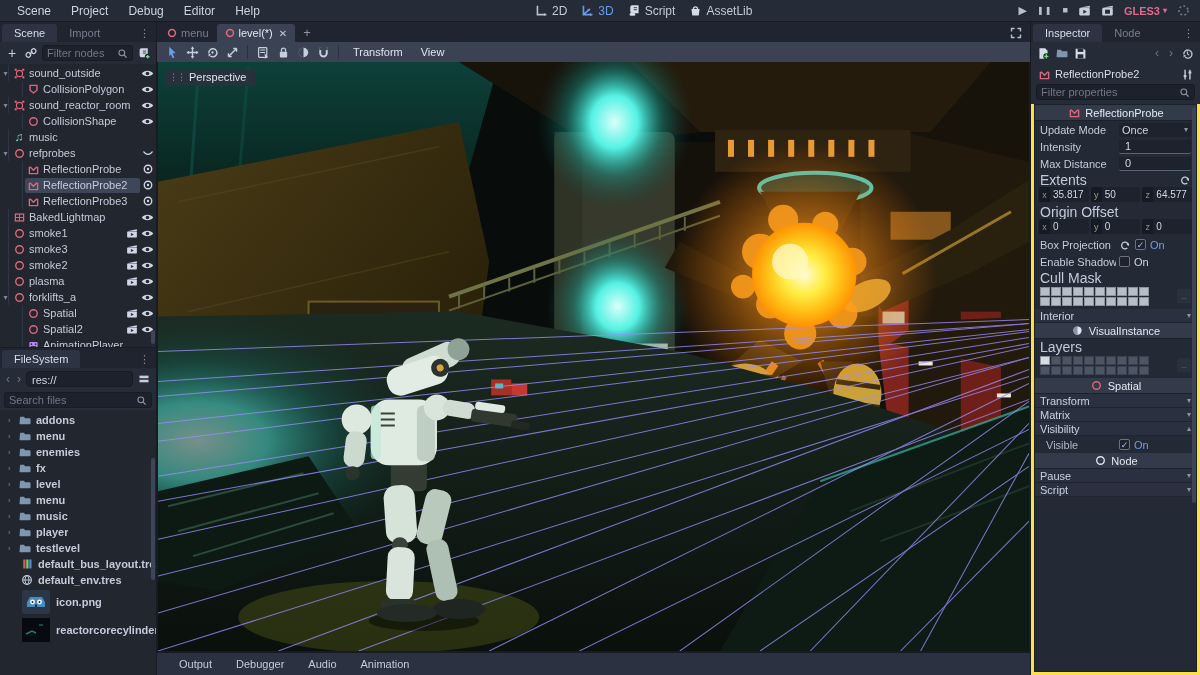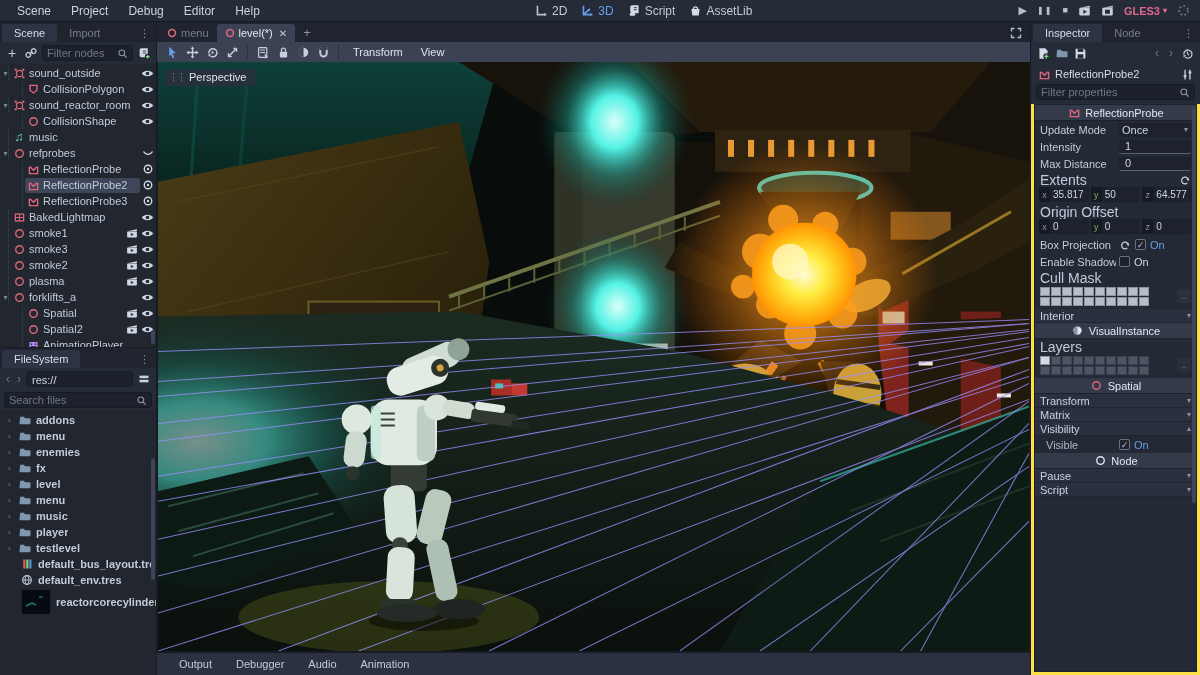--- a/index.html
+++ b/index.html
@@ -789,20 +789,33 @@
             </div>
             <div class="frow" style="height:16px;padding-left:20px">
       <span class="tic">
                 <svg width="12" height="12" viewBox="0 0 16 16">
                   <circle cx="8" cy="8" r="5.8" fill="none" stroke="#c7cfdd" stroke-width="1.5"></circle>
                   <ellipse cx="8" cy="8" rx="2.6" ry="5.8" fill="none" stroke="#c7cfdd" stroke-width="1.2"></ellipse>
                   <path d="M2.5 8 h11" stroke="#c7cfdd" stroke-width="1.2"></path>
                 </svg>
               </span>
               <span class="lbl">default_env.tres</span>
+            </div>
+            <div class="frow" style="height:28px;padding-left:22px">
+      <div class="thumb" style="background:#2b3747;display:flex;align-items:center;justify-content:center">
+                <svg width="22" height="18" viewBox="0 0 22 18">
+                  <path d="M2 9 L5 4 H17 L20 9 V14 H2 Z" fill="#478cbf"></path>
+                  <circle cx="7.5" cy="9" r="2.4" fill="#fff"></circle>
+                  <circle cx="14.5" cy="9" r="2.4" fill="#fff"></circle>
+                  <circle cx="7.5" cy="9" r="1" fill="#1b2a3a"></circle>
+                  <circle cx="14.5" cy="9" r="1" fill="#1b2a3a"></circle>
+                  <rect x="10" y="11.5" width="2" height="2.5" fill="#1b2a3a"></rect>
+                </svg>
+              </div>
+              <span class="lbl">icon.png</span>
             </div>
             <div class="frow" style="height:28px;padding-left:22px">
       <div class="thumb" style="background:#060b12">
                 <svg width="28" height="24" viewBox="0 0 28 24">
                   <rect width="28" height="24" fill="#060b12"></rect>
                   <path d="M4 16 l6 -3 4 2" stroke="#1f7a6e" stroke-width="1.4" fill="none"></path>
                   <rect x="17" y="6" width="4" height="2" fill="#134a42"></rect>
                 </svg>
               </div>
               <span class="lbl">reactorcorecylinder_re</span>

